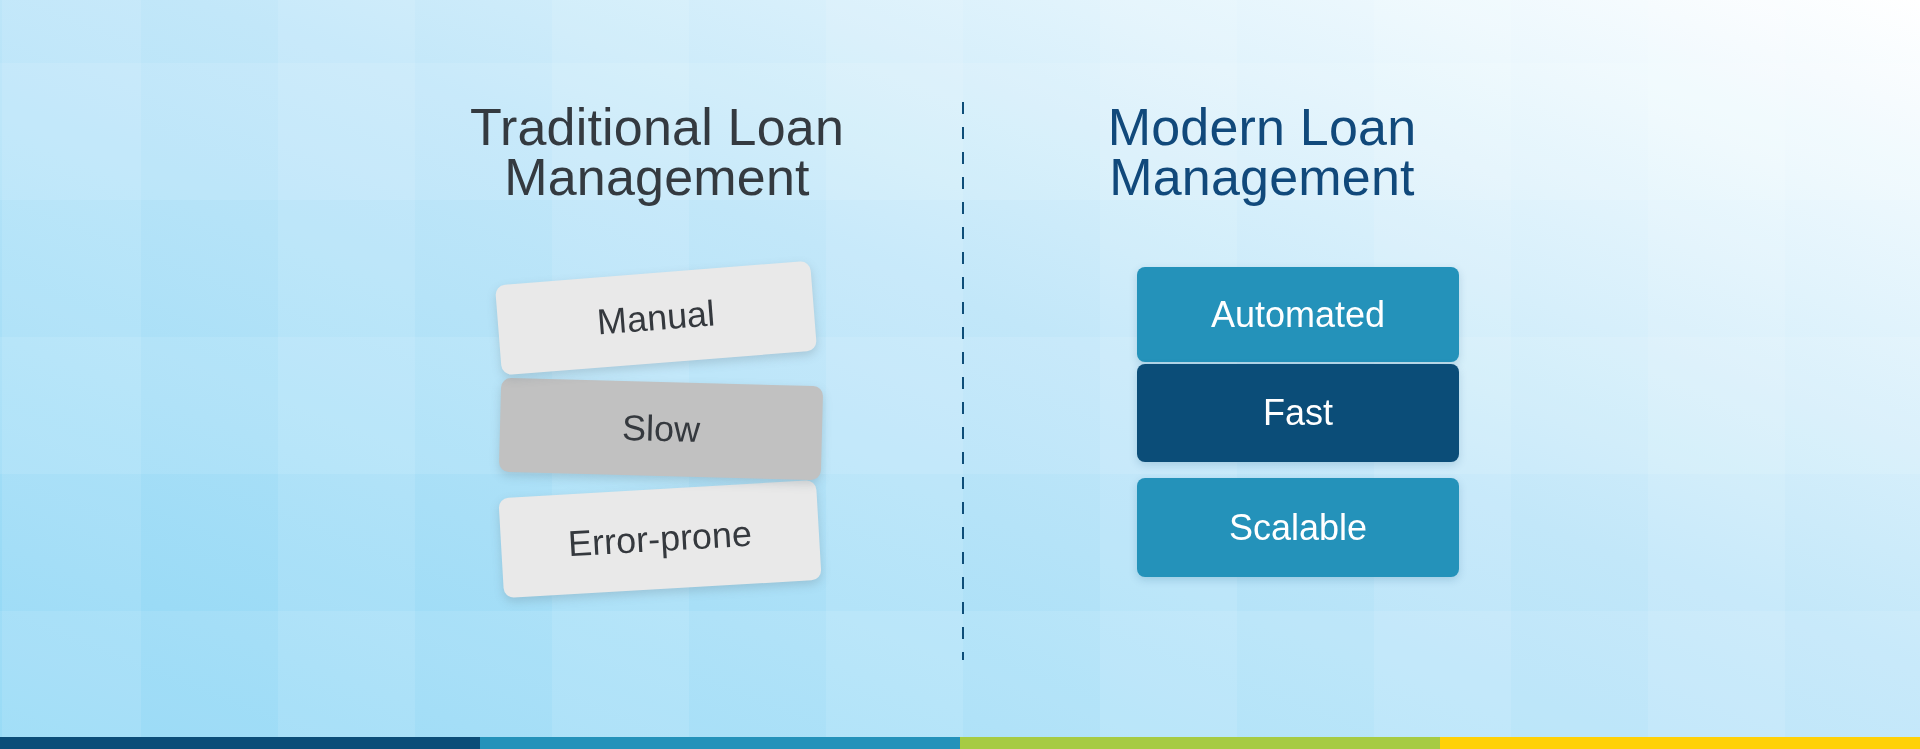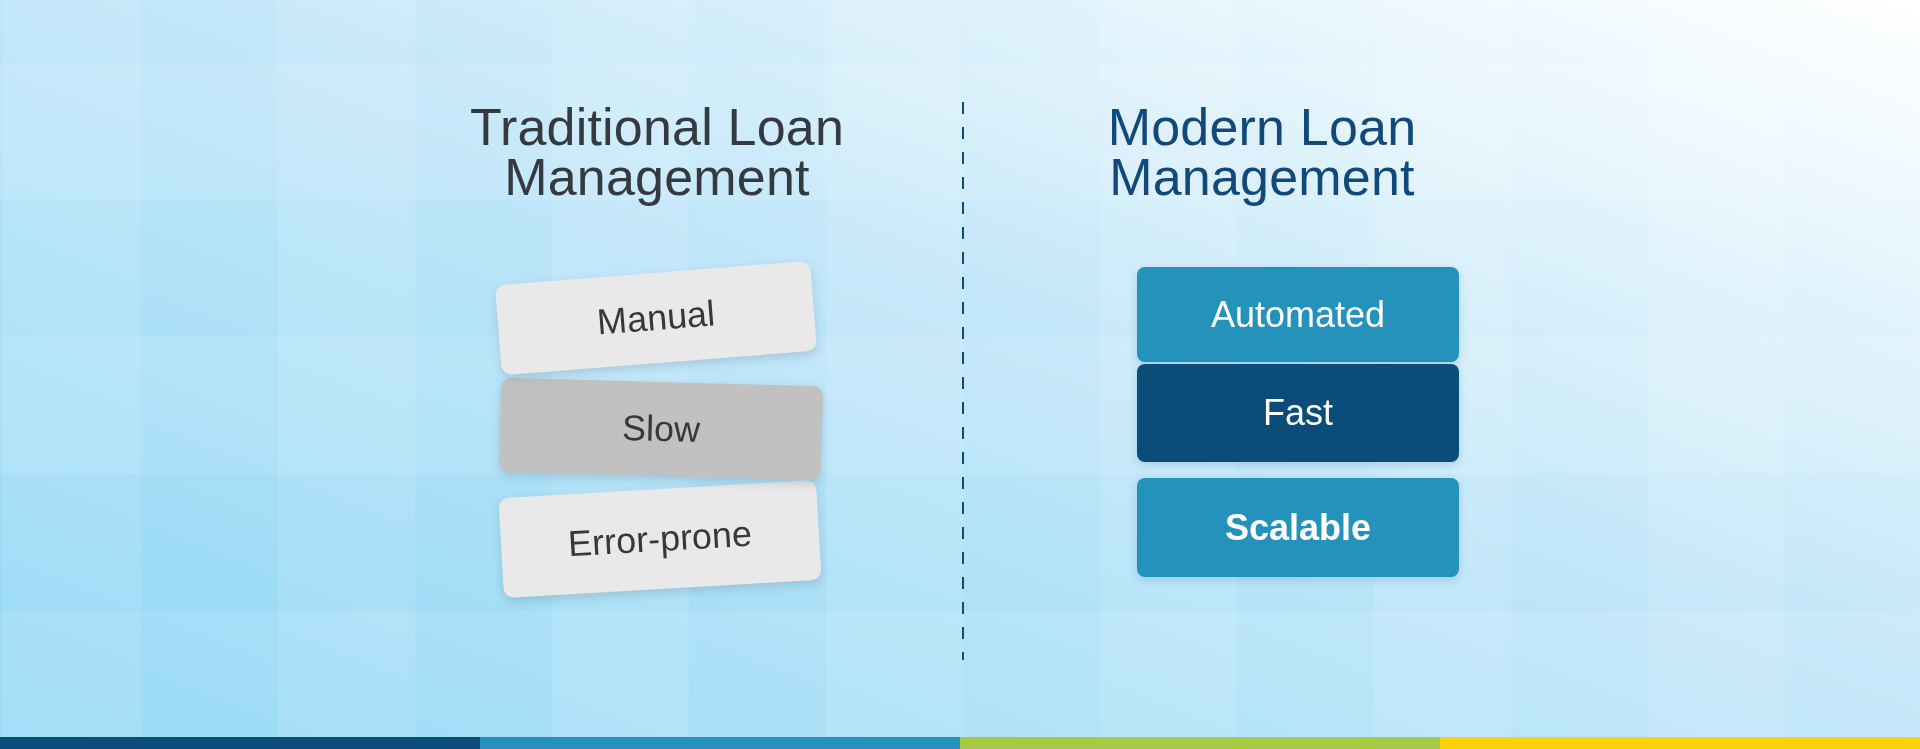--- a/index.html
+++ b/index.html
@@ -87,21 +87,21 @@
     align-items: center;
     justify-content: center;
     border-radius: 8px;
     font-size: 36px;
     color: #ffffff;
     box-shadow: 0 3px 8px rgba(11,77,120,0.18);
     margin-left: 36px;
   }
   .box-automated { top: 267px; height: 95px; background: var(--teal, #2492BA); }
   .box-fast      { top: 364px; height: 98px; background: var(--navy, #0B4D78); }
-  .box-scalable  { top: 478px; height: 99px; background: var(--teal, #2492BA); font-weight: bold; }
+  .box-scalable  { top: 478px; height: 99px; background: var(--teal, #2492BA); }
 
   
   .bottom-bar {
     position: absolute;
     left: 0; bottom: 0;
     width: 100%; height: 12px;
     display: flex;
   }
   .bottom-bar .seg { flex: 1 1 25%; height: 100%; }
 </style>

